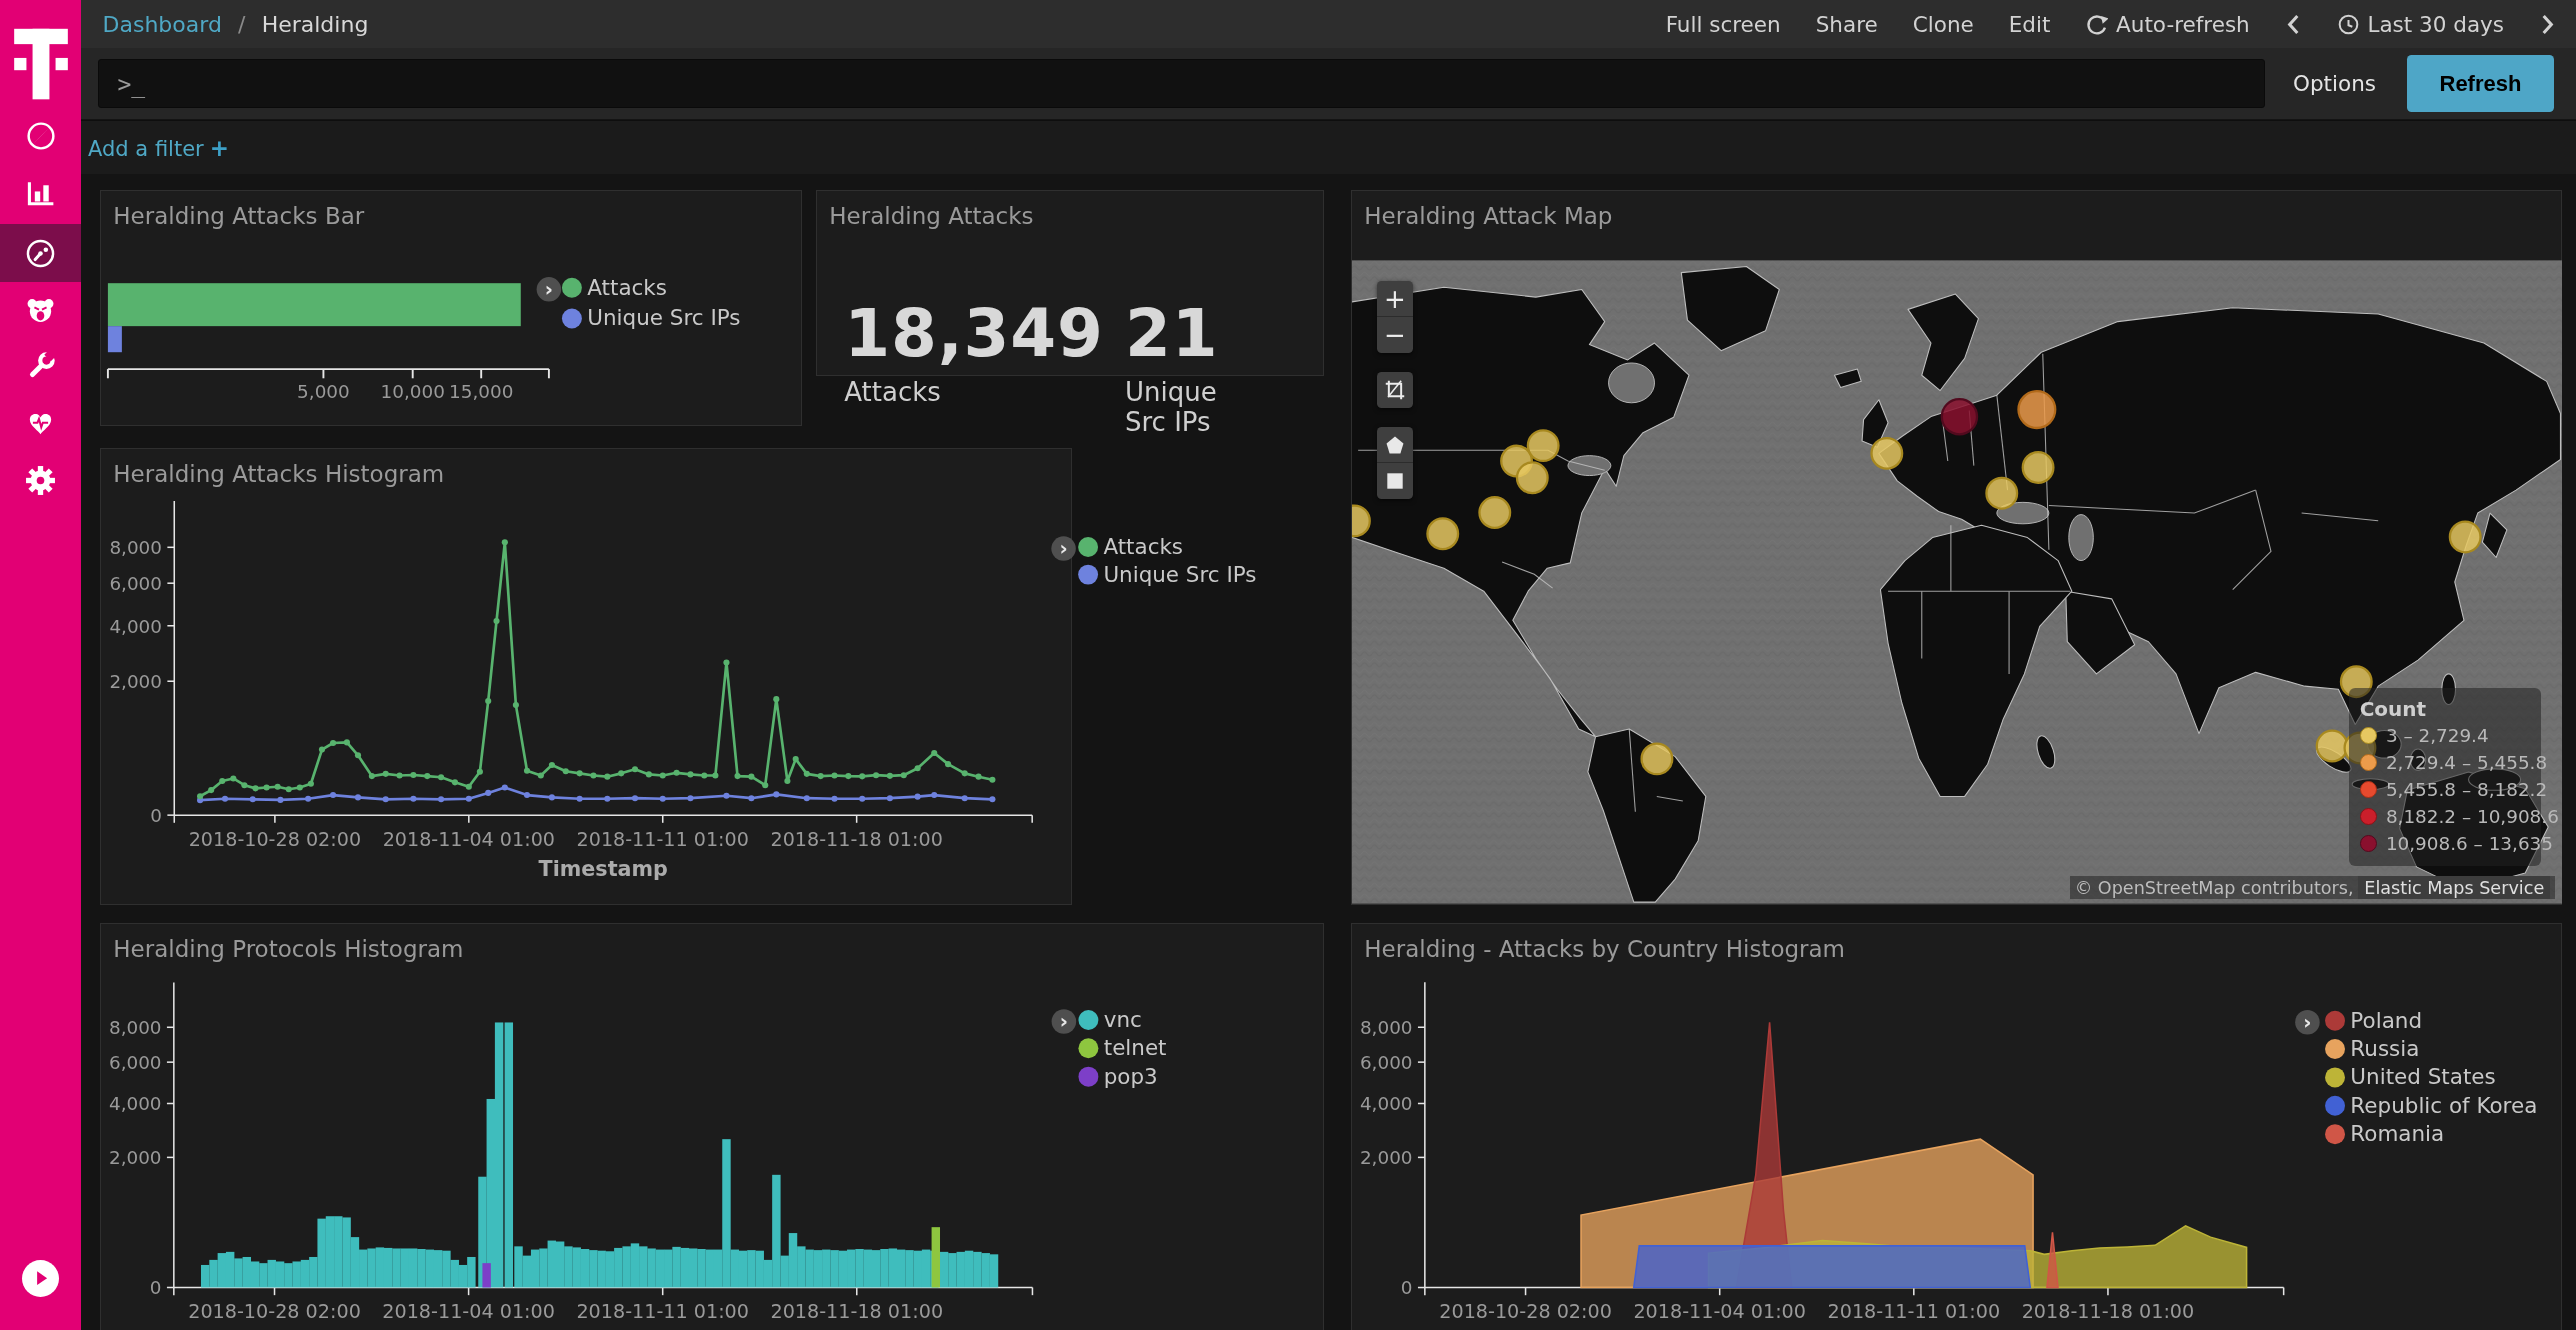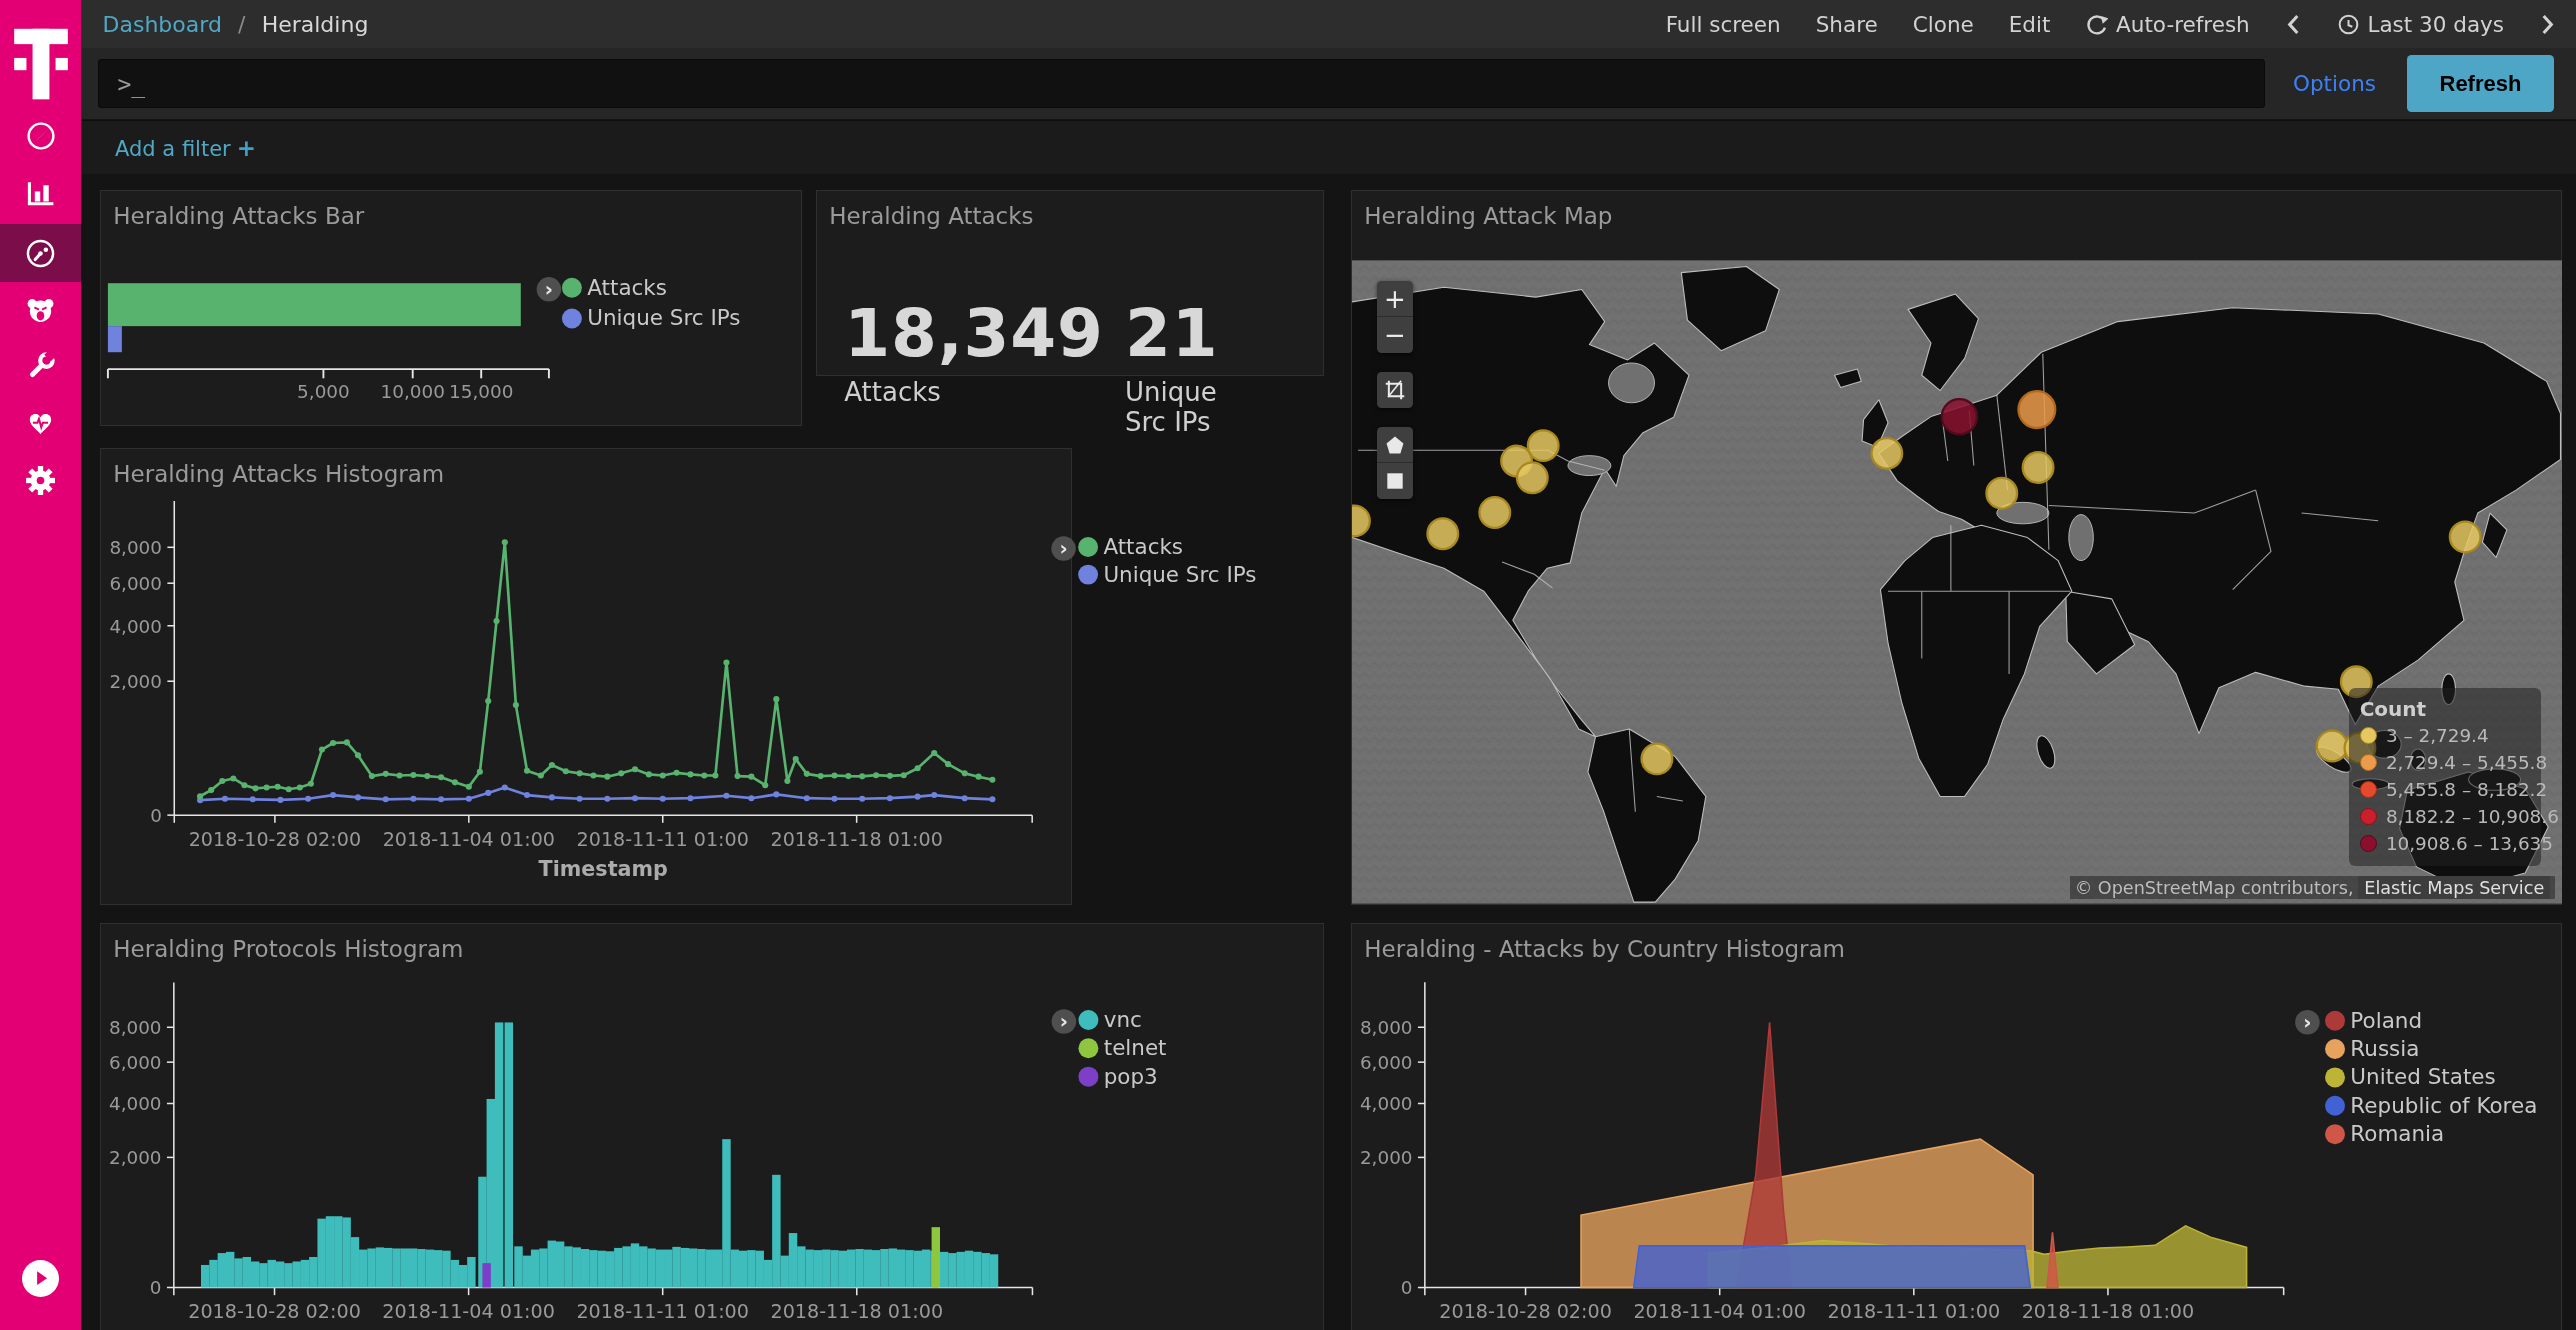--- a/index.html
+++ b/index.html
@@ -17,24 +17,24 @@
   #breadcrumb .sep { color:#8a8a8a; margin:0 9.2px; }
   #breadcrumb .cur { color:#d8d8d8; }
   #nav-actions { margin-left:auto; display:flex; align-items:center; gap:35px; padding-right:20px; font-size:21.5px; color:#d2d2d2; }
   .nav-link { cursor:pointer; display:flex; align-items:center; gap:7.7px; }
   
   #querybar { position:absolute; left:81px; top:48px; width:2495px; height:71px; background:#262626; display:flex; align-items:center; }
   #search-box { margin-left:17px; width:2167px; height:49px; background:#111; border:0.8px solid #0a0a0a; border-radius:3.1px; display:flex; align-items:center; }
   #search-prompt { font-family:"DejaVu Sans Mono","Liberation Mono",monospace; color:#9a9a9a; font-size:23px; margin:0 17px 0 18.4px; }
   #search-input { flex:1; background:transparent; border:none; outline:none; color:#ccc; font-size:23px; }
   #search-input::placeholder { color:#757575; }
-  #options-link { color:#3b82f6; font-size:21.5px; margin-left:28px; cursor:pointer; }
+  #options-link { color:#e5e5e5; font-size:21.5px; margin-left:28px; cursor:pointer; }
   #refresh-btn { margin-left:31px; width:147px; height:57px; background:#4ea6c7; color:#000000; font-size:22px; font-weight:bold; border:none; border-radius:4.6px; cursor:pointer; }
   #filterbar { position:absolute; left:81px; top:120px; width:2495px; height:54px; background:#1b1b1b; border-top:1.5px solid #0e0e0e; display:flex; align-items:center; }
-  #add-filter { margin-left:34px; color:#4fa8c5; font-size:21px; cursor:pointer; }
+  #add-filter { margin-left:7px; color:#4fa8c5; font-size:21px; cursor:pointer; }
   #add-filter b { font-size:23px; margin-left:6.1px; color:#3da0c7; }
   
   .panel { position:absolute; background:#1c1c1c; border:0.8px solid #2f2f2f; }
   .ptitle { position:absolute; left:12.3px; top:12.3px; font-size:23px; color:#9a9a9a; white-space:nowrap; }
   #p-bar      { left:100px;  top:190px;  width:702px;  height:236px; }
   #p-metric   { left:816px; top:190px;  width:508px;  height:186px; }
   #p-map      { left:1351px; top:190px;  width:1211px; height:715px; }
   #p-hist     { left:100px;  top:448px;  width:972px; height:457px; }
   #p-proto    { left:100px;  top:923px; width:1224px; height:429px; }
   #p-country  { left:1351px; top:923px; width:1211px; height:429px; }

